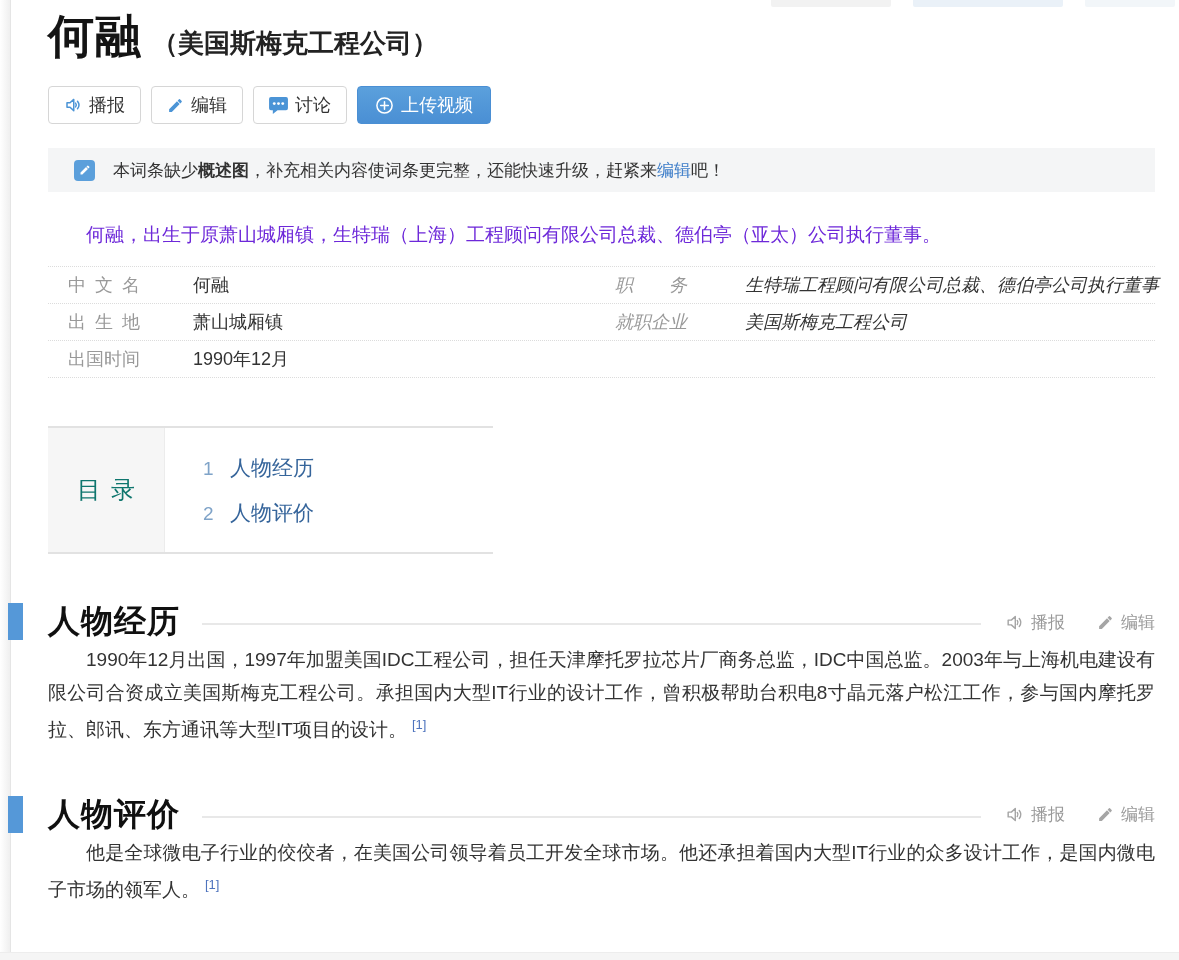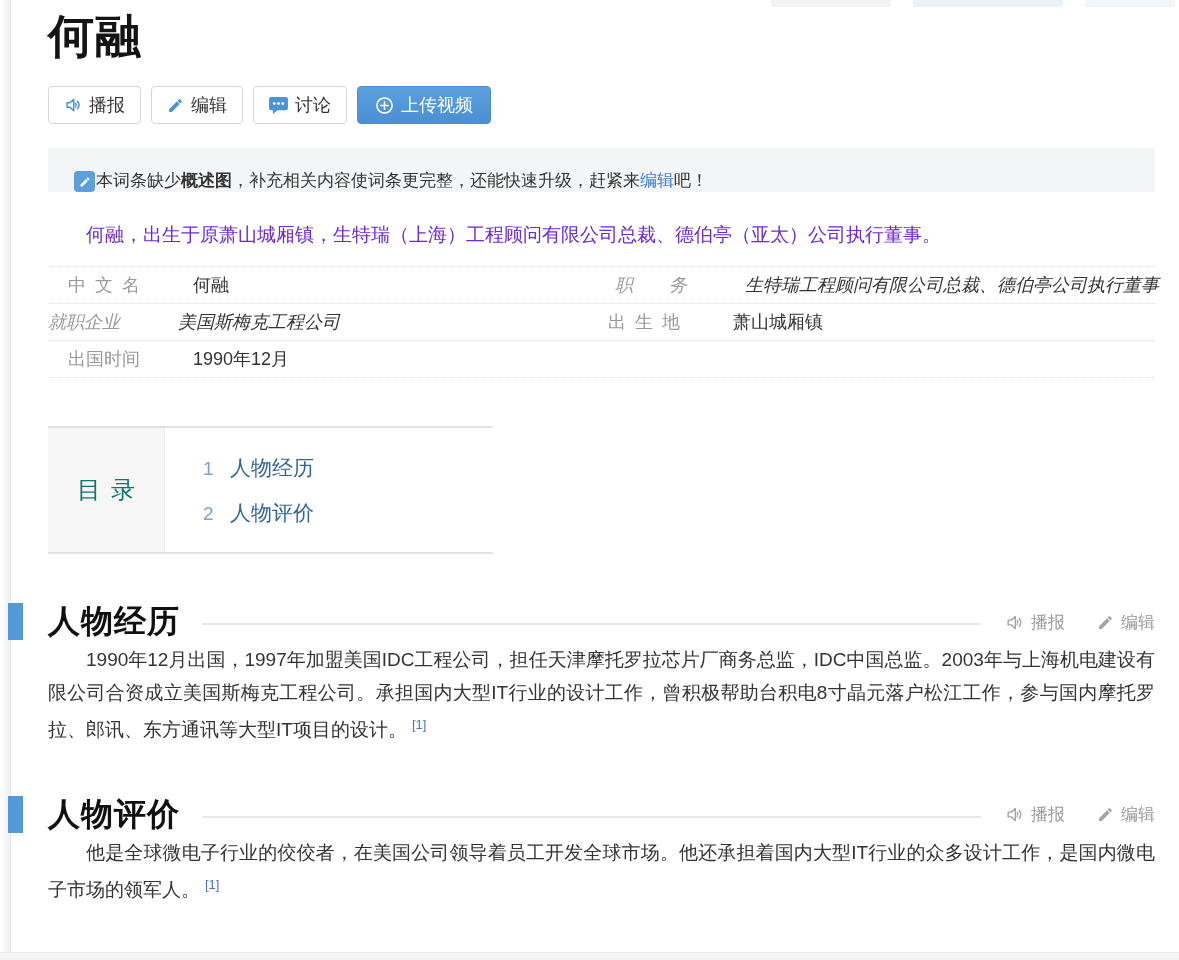--- a/index.html
+++ b/index.html
@@ -38,21 +38,21 @@
   .btn .ic { color: #4b94d6; display: inline-flex; }
   .btn.primary {
     background: linear-gradient(to bottom, #5ba0dc, #4a8fd4);
     border: 1px solid #4a8fd4; color: #fff; padding: 0 17px;
   }
   .btn.primary .ic { color: #fff; }
 
   
   .notice {
     margin-top: 24px; height: 44px; background: #f4f5f6;
-    display: flex; align-items: flex-end; padding: 0 14px 0 26px; gap: 1px;
+    display: flex; align-items: center; padding: 0 14px 0 26px; gap: 18px;
   }
   .notice-badge {
     width: 21px; height: 21px; border-radius: 4px; background: #5b9fdb;
     display: inline-flex; align-items: center; justify-content: center; flex: none;
   }
   .notice-text { font-size: 17px; color: #333; }
   .notice-text b { font-weight: 700; }
   .notice-text a { color: #3a7bc8; text-decoration: none; cursor: pointer; }
 
   
@@ -115,20 +115,21 @@
   <span class="c1"></span>
     <span class="c2"></span>
     <span class="c3"></span>
 </div>
 
 <div class="content">
 
   <div class="lemma-header">
     <h1>
       <span>何融</span>
+      <span class="subtitle">（美国斯梅克工程公司）</span>
     </h1>
 
     <div class="toolbar">
       <button class="btn">
         <span class="ic">
           <svg width="18" height="18" viewBox="0 0 24 24" fill="none" stroke="currentColor" stroke-width="2" stroke-linejoin="round" stroke-linecap="round">
             <path d="M4 9v6h4l5 4.5v-15L8 9H4z"></path>
             <path d="M15.5 9.5a4.2 4.2 0 0 1 0 5"></path>
             <path d="M18 7a8 8 0 0 1 0 10"></path>
           </svg>
@@ -185,27 +186,27 @@
       <div class="info-cell l">
         <span class="info-label">中文名</span>
         <span class="info-value">何融</span>
       </div>
       <div class="info-cell r">
         <span class="info-label">职务</span>
         <span class="info-value">生特瑞工程顾问有限公司总裁、德伯亭公司执行董事</span>
       </div>
     </div>
     <div class="info-row">
+      <div class="info-cell l">
+        <span class="info-label">出生地</span>
+        <span class="info-value">萧山城厢镇</span>
+      </div>
       <div class="info-cell r">
         <span class="info-label">就职企业</span>
         <span class="info-value">美国斯梅克工程公司</span>
-      </div>
-      <div class="info-cell l">
-        <span class="info-label">出生地</span>
-        <span class="info-value">萧山城厢镇</span>
       </div>
     </div>
     <div class="info-row">
       <div class="info-cell l">
         <span class="info-label">出国时间</span>
         <span class="info-value">1990年12月</span>
       </div>
       <div class="info-cell r"></div>
     </div>
   </div>

